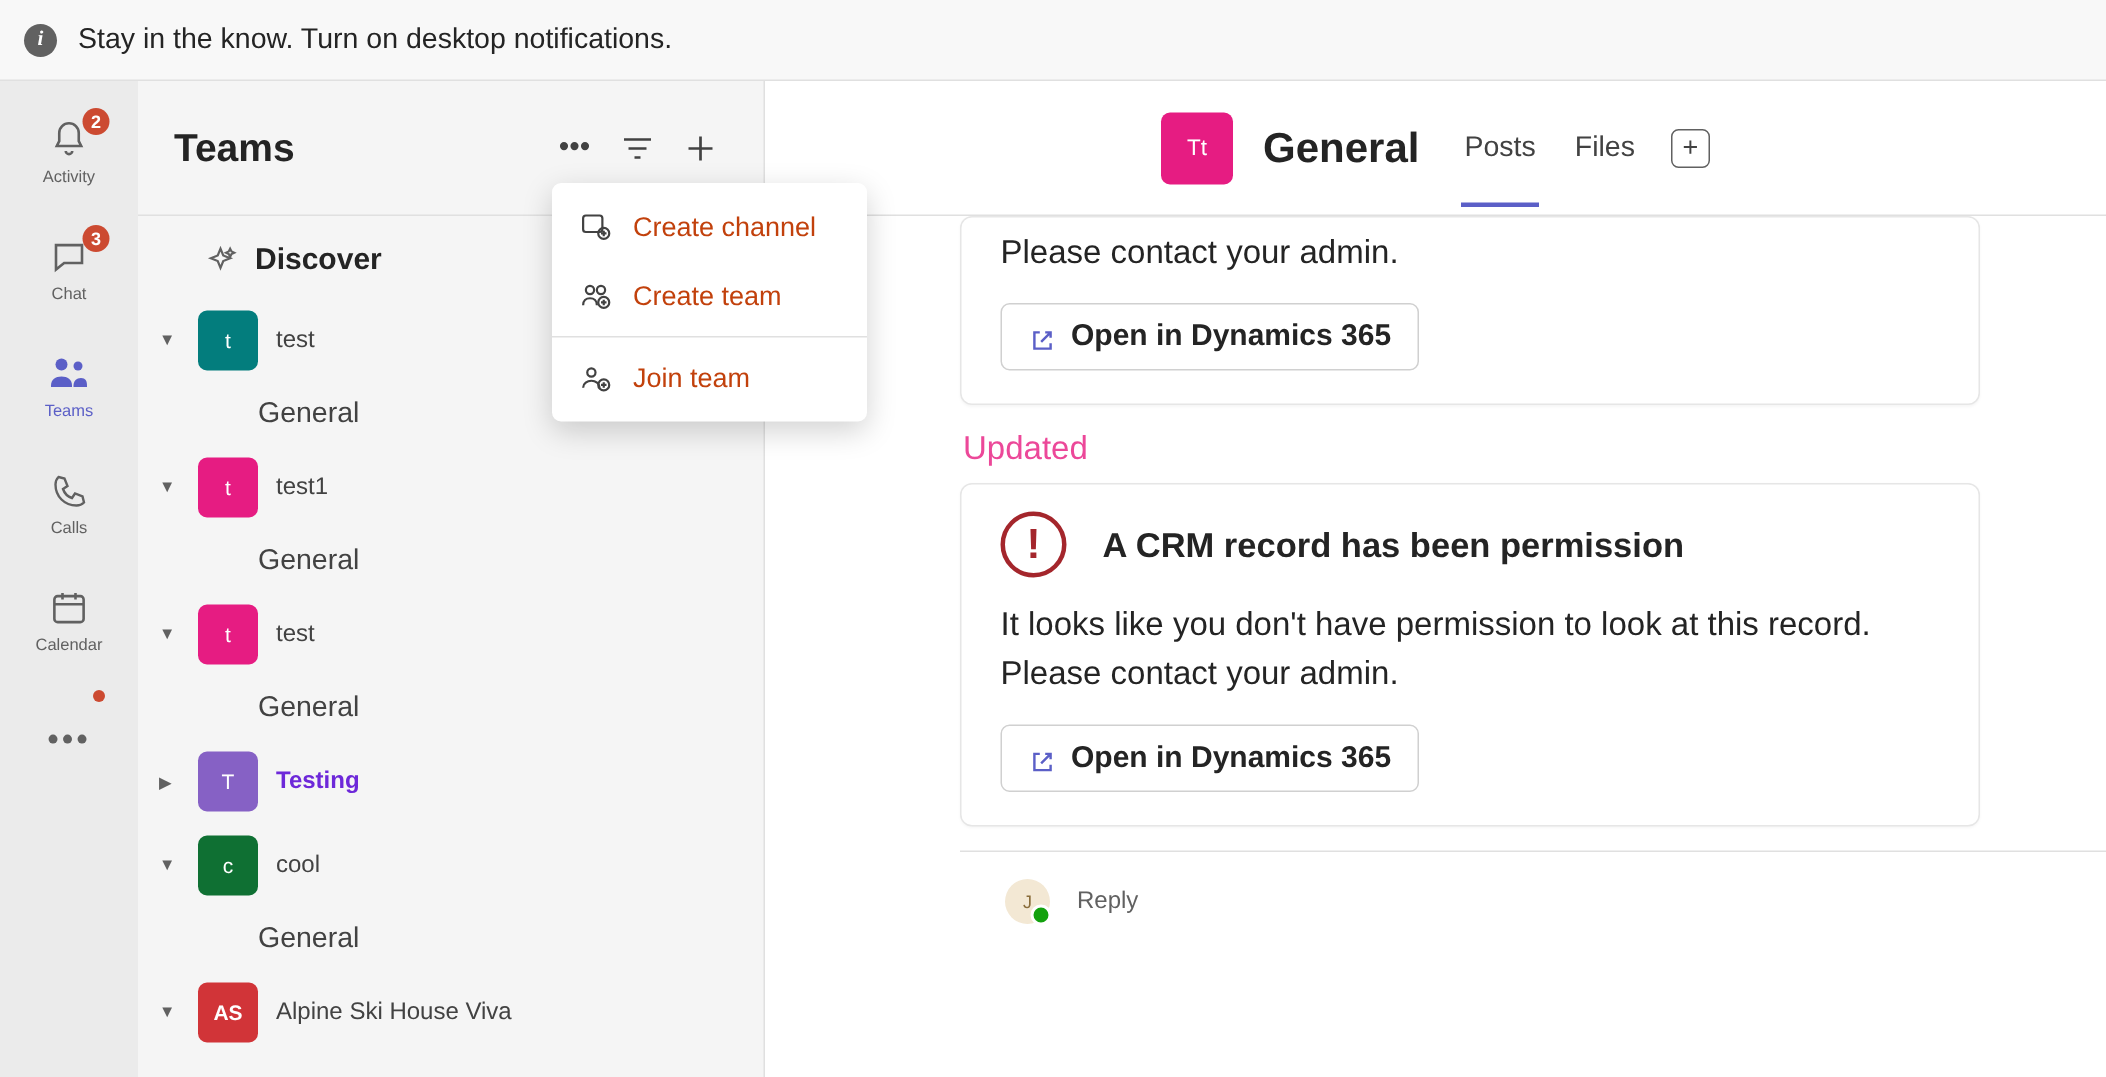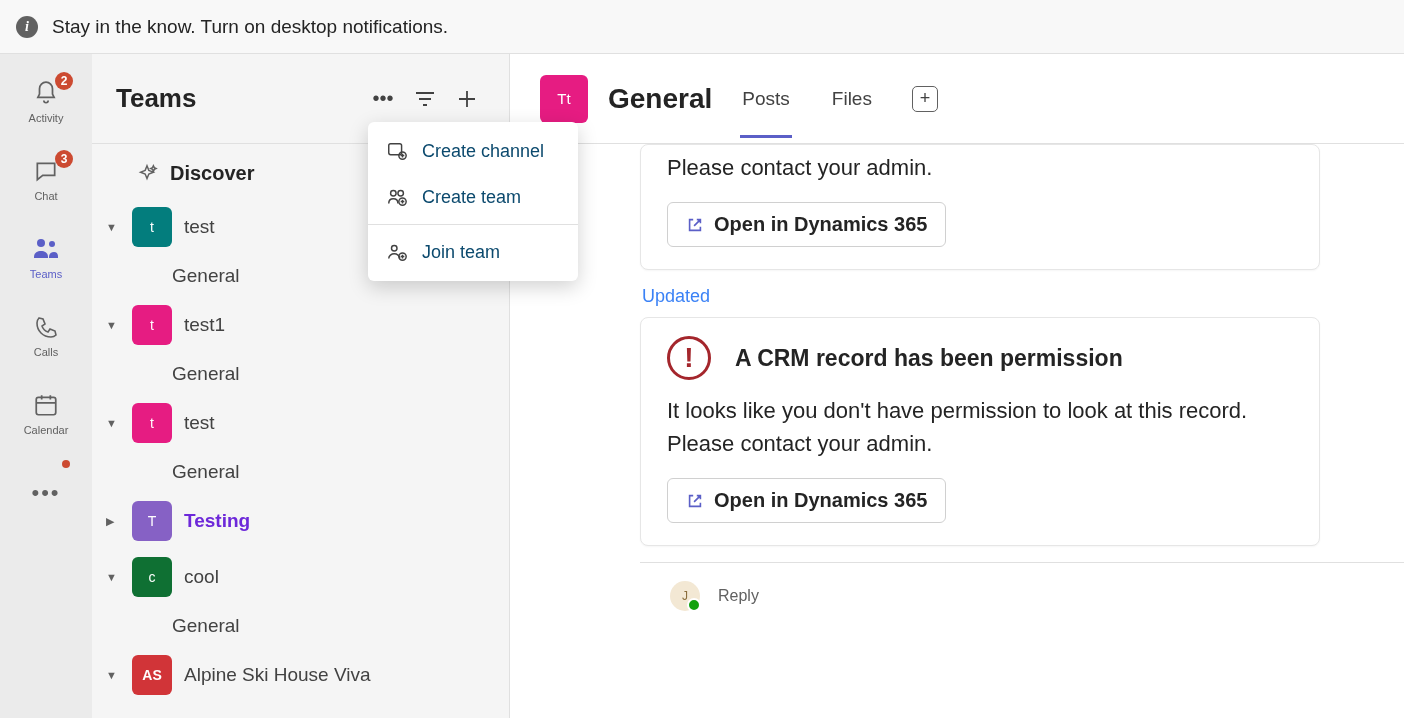--- a/index.html
+++ b/index.html
@@ -24,47 +24,47 @@
 .teams-panel { width: 418px; background: #f5f5f5; border-right: 1px solid #e0e0e0; display: flex; flex-direction: column; position: relative; }
 .teams-header { height: 90px; display: flex; align-items: center; padding: 0 24px; border-bottom: 1px solid #e0e0e0; }
 .teams-header h1 { font-size: 26px; font-weight: 800; flex: 1; }
 .teams-header .hbtn { width: 36px; height: 36px; display: flex; align-items: center; justify-content: center; cursor: pointer; color: #424242; font-size: 20px; margin-left: 6px; border-radius: 4px; }
 
 .discover-row { display: flex; align-items: center; gap: 12px; padding: 18px 24px 14px 44px; font-size: 20px; font-weight: 700; }
 .teams-list { flex: 1; overflow-y: auto; padding: 0 8px; }
 .team-row { display: flex; align-items: center; padding: 8px 6px; gap: 12px; cursor: pointer; border-radius: 4px; }
 .team-row .chev { width: 14px; color: #616161; font-size: 11px; }
 .team-avatar { width: 40px; height: 40px; border-radius: 6px; display: flex; align-items: center; justify-content: center; color: #fff; font-size: 14px; font-weight: 400; }
-.team-name { font-size: 19px; color: #424242; }
+.team-name { font-size: 16px; color: #424242; }
 .team-name.bold { font-weight: 700; color: #6d28d9; }
 .channel-row { padding: 10px 6px 10px 72px; font-size: 19px; color: #424242; cursor: pointer; }
 
 .dropdown-menu { position: absolute; top: 68px; left: 276px; width: 210px; background: #fff; border-radius: 6px; box-shadow: 0 6px 20px rgba(0,0,0,0.18); padding: 6px 0; z-index: 100; }
-.dropdown-menu .item { display: flex; align-items: center; gap: 14px; padding: 12px 18px; font-size: 18px; color: #0c4a6e; cursor: pointer; }
+.dropdown-menu .item { display: flex; align-items: center; gap: 14px; padding: 12px 18px; font-size: 18px; color: #c2410c; cursor: pointer; }
 .dropdown-menu .sep { height: 1px; background: #e0e0e0; margin: 4px 0; }
 .dropdown-menu .micon { width: 22px; height: 22px; display:flex; align-items:center; justify-content:center; color:#424242;}
 
 .content { flex: 1; display: flex; flex-direction: column; }
-.content-header { height: 90px; display: flex; align-items: center; padding: 0 30px; border-bottom: 1px solid #e0e0e0; gap: 20px; }
+.content-header { height: 90px; display: flex; align-items: center; padding: 0 30px; border-bottom: 1px solid #e0e0e0; gap: 20px; justify-content: center; }
 .content-header .ch-avatar { width: 48px; height: 48px; border-radius: 6px; background: #e61c82; color: #fff; display:flex; align-items:center; justify-content:center; font-size:15px;}
 .content-header .ch-title { font-size: 28px; font-weight: 800; }
-.content-header .tabs { display: flex; gap: 38px; margin-left: 8px; align-items: center; }
+.content-header .tabs { display: flex; gap: 22px; margin-left: 8px; align-items: center; }
 .content-header .tab { font-size: 19px; color: #424242; padding: 28px 2px; position: relative; cursor: pointer; }
 .content-header .tab.active::after { content:''; position:absolute; bottom:0; left:0; right:0; height:3px; background:#5b5fc7; }
 .content-header .add-tab { width: 26px; height: 26px; border: 1.5px solid #616161; border-radius: 5px; display:flex; align-items:center; justify-content:center; font-size:18px; cursor:pointer; color:#424242;}
 
 .content-body { flex:1; overflow-y:auto; padding: 0 0 0 130px; background:#fff;}
 .card { background:#fff; border:1px solid #e6e6e6; border-radius:8px; padding: 18px 26px 22px; margin: 10px 8px 16px 0; max-width: 680px; box-shadow: 0 1px 2px rgba(0,0,0,0.04);}
 .card-title-row { display:flex; align-items:center; gap: 24px; margin-bottom: 14px;}
 .card-title-row .warn { width: 44px; height: 44px; border: 3.5px solid #a4262c; border-radius:50%; display:flex; align-items:center; justify-content:center; color:#a4262c; font-size:28px; font-weight:800;}
 .card-title { font-size: 23px; font-weight: 600; }
 .card-body { font-size: 22px; color:#242424; line-height: 1.5; margin-bottom: 18px;}
-.card-btn { display:inline-flex; align-items:center; gap:10px; border:1px solid #d0d0d0; border-radius:6px; padding: 10px 18px; font-size:20px; font-weight:600; cursor:pointer; background:#fff;}
+.card-btn { display:inline-flex; align-items:flex-end; gap:10px; border:1px solid #d0d0d0; border-radius:6px; padding: 10px 18px; font-size:20px; font-weight:600; cursor:pointer; background:#fff;}
 .card-btn .open-icon { color:#5b5fc7; }
-.updated-label { font-size: 18px; color:#3b82f6; margin: 8px 0 6px 0; padding-left: 2px;}
+.updated-label { font-size: 22px; color:#ec4899; margin: 8px 0 6px 0; padding-left: 2px;}
 
 .reply-row { display:flex; align-items:center; gap: 18px; padding: 18px 0 18px 30px; border-top:1px solid #e0e0e0; background:#fff; margin-top: 16px;}
 .reply-avatar { width:30px; height:30px; border-radius:50%; background:#f3e8d4; display:flex; align-items:center; justify-content:center; font-size:12px; color:#8a6d3b; position:relative;}
 .reply-avatar::after{ content:''; position:absolute; bottom:-1px; right:-1px; width:10px; height:10px; background:#13a10e; border:2px solid #fff; border-radius:50%;}
 .reply-text { font-size:16px; color:#616161;}
 
 svg { display:block; }
 </style>
 </head>
 <body>

